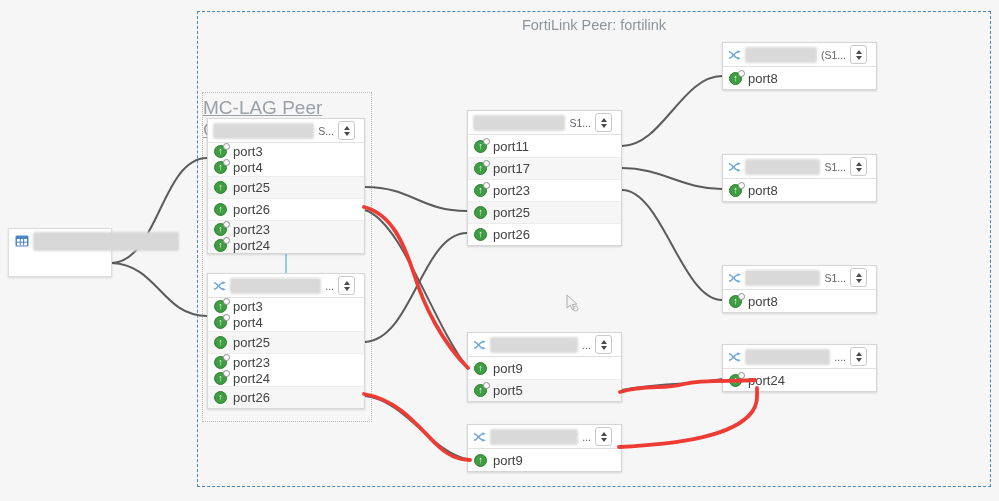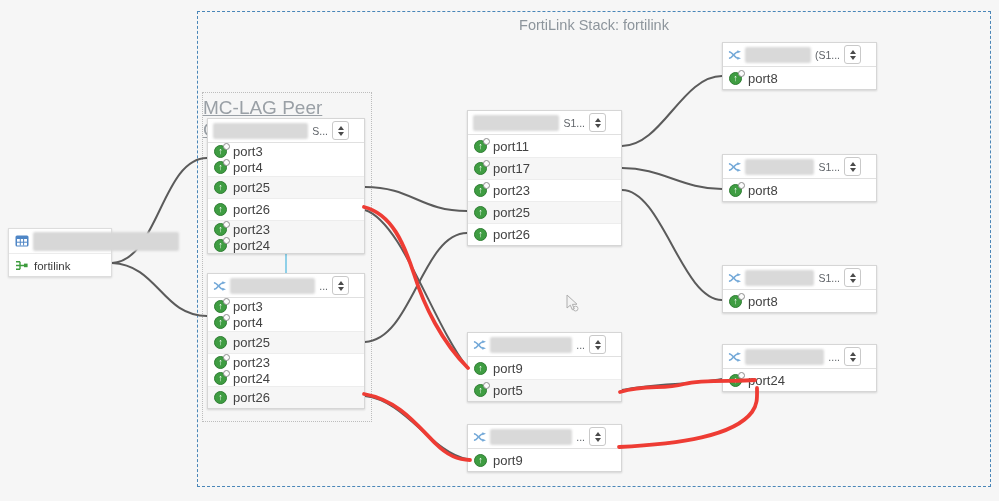--- a/index.html
+++ b/index.html
@@ -20,21 +20,21 @@
   .gw-box{position:absolute;background:#fff;border:1px solid #ddd;z-index:2;
     box-shadow:0 1px 2px rgba(0,0,0,.12);}
   .gw-row{height:24px;display:flex;align-items:center;padding:0 6px;gap:6px;}
   .gw-row + .gw-row{border-top:1px solid #ececec;}
   .gw-label{font-size:11.5px;color:#3c3c3c;}
   .gw-blur{position:absolute;left:24px;top:3px;width:146px;height:19px;
     background:#d7d7d7;border-radius:2px;filter:blur(1.1px);z-index:3;}
 
   .sw{position:absolute;background:#fff;border:1px solid #d6d6d6;z-index:2;
     box-shadow:0 1px 2px rgba(0,0,0,.14);}
-  .sw-head{height:24px;display:flex;align-items:center;padding:0 15px 0 5px;gap:4px;
+  .sw-head{height:24px;display:flex;align-items:center;padding:0 9px 0 5px;gap:4px;
     border-bottom:1px solid #e0e0e0;background:#fff;}
   .name-blur{flex:1 1 auto;height:16px;background:#d9d9d9;border-radius:2px;filter:blur(1px);}
   .trail{font-size:10.5px;color:#5f6368;white-space:nowrap;}
   .stepper{width:17px;height:19px;border:1px solid #c9c9c9;border-radius:3px;background:#fff;
     display:flex;flex-direction:column;align-items:center;justify-content:center;flex:0 0 auto;}
   .tri-up{width:0;height:0;border-left:3.5px solid transparent;border-right:3.5px solid transparent;
     border-bottom:4.5px solid #4a4a4a;margin-bottom:2px;}
   .tri-down{width:0;height:0;border-left:3.5px solid transparent;border-right:3.5px solid transparent;
     border-top:4.5px solid #4a4a4a;}
 
@@ -68,43 +68,36 @@
       <path d="M365,342 C412,340 422,233 467,233" fill="none" stroke="#5b5b5b" stroke-width="2" stroke-linecap="butt"></path>
       <path d="M365,396 C405,400 432,453 467,459" fill="none" stroke="#5b5b5b" stroke-width="2" stroke-linecap="butt"></path>
       <path d="M622,146 C662,146 682,76 722,76" fill="none" stroke="#5b5b5b" stroke-width="2" stroke-linecap="butt"></path>
       <path d="M622,168 C662,168 682,189 722,189" fill="none" stroke="#5b5b5b" stroke-width="2" stroke-linecap="butt"></path>
       <path d="M622,190 C662,190 682,300 722,300" fill="none" stroke="#5b5b5b" stroke-width="2" stroke-linecap="butt"></path>
       <path d="M622,390 C655,383 690,385 722,379" fill="none" stroke="#5b5b5b" stroke-width="2" stroke-linecap="butt"></path>
       <path d="M286,252 L286,274" fill="none" stroke="#8fd0e8" stroke-width="2" stroke-linecap="butt"></path>
     </svg>
 
   <div class="stack-box" id="stack-box" style="left: 197px; top: 11px; width: 794px; height: 476px;">
-    <div class="stack-title">FortiLink Stack: fortilink</div>
+    <div class="stack-title">FortiLink Peer: fortilink</div>
   </div>
 
   <div class="mclag-box" id="mclag-box" style="left: 202px; top: 92px; width: 170px; height: 330px;">
     <div class="mclag-title">MC-LAG Peer Group</div>
   </div>
 
   <div class="gw-box" id="gw-box" style="left: 8px; top: 228px; width: 104px; height: 49px;">
     <div class="gw-row">
       <svg width="14" height="12" viewBox="0 0 14 12">
         <rect x="0.5" y="0.5" width="13" height="11" rx="1.5" fill="#4f86c6"></rect>
         <rect x="2" y="4" width="10" height="6.5" fill="#fff"></rect>
         <path d="M2,7.2 H12 M5.3,4 V10.5 M8.6,4 V10.5" stroke="#4f86c6" stroke-width="1"></path>
       </svg>
       <span class="gw-blur"></span>
     </div>
-    <div class="gw-row">
-      <svg width="13" height="11" viewBox="0 0 13 11">
-        <path d="M1,1.8 H5 M1,5.5 H5 M1,9.2 H5 M5,1.8 V9.2 M5,5.5 H9" stroke="#3d9c3d" stroke-width="1.4" fill="none"></path>
-        <rect x="9" y="3.6" width="3.6" height="3.6" fill="#3d9c3d"></rect>
-      </svg>
-      <span class="gw-label">fortilink</span>
-    </div>
   </div>
 
   <svg id="red-layer" class="layer" width="999" height="501">
       <path d="M364,207 C392,214 404,244 414,274 C424,306 442,342 468,368" fill="none" stroke="#ee3c34" stroke-width="3.8" stroke-linecap="round"></path>
       <path d="M364,394 C398,400 416,424 436,444 C448,456 458,460 470,460" fill="none" stroke="#ee3c34" stroke-width="3.8" stroke-linecap="round"></path>
       <path d="M620,392 C648,384 662,390 684,384 C704,379 736,382 755,380" fill="none" stroke="#ee3c34" stroke-width="3.8" stroke-linecap="round"></path>
       <path d="M619,447 C680,444 734,436 752,412 C758,404 757,396 757,388" fill="none" stroke="#ee3c34" stroke-width="3.8" stroke-linecap="round"></path>
     </svg>
 
   <svg class="cursor" id="cursor" width="15" height="19" viewBox="0 0 15 19" style="left: 566px; top: 294px;">

